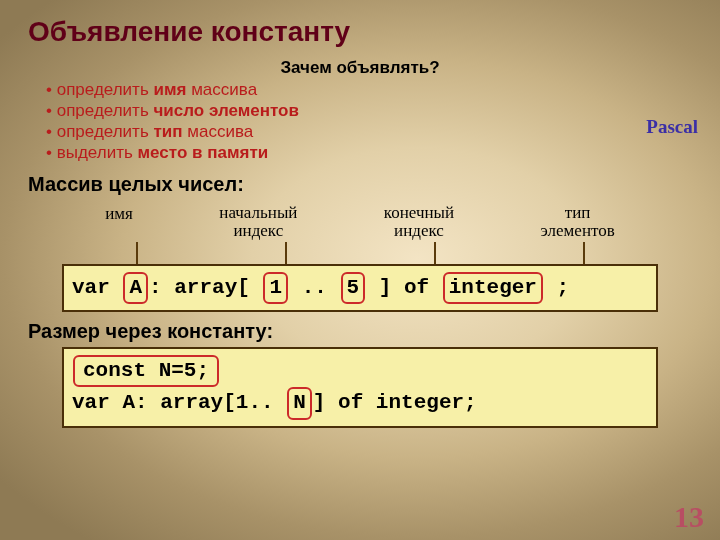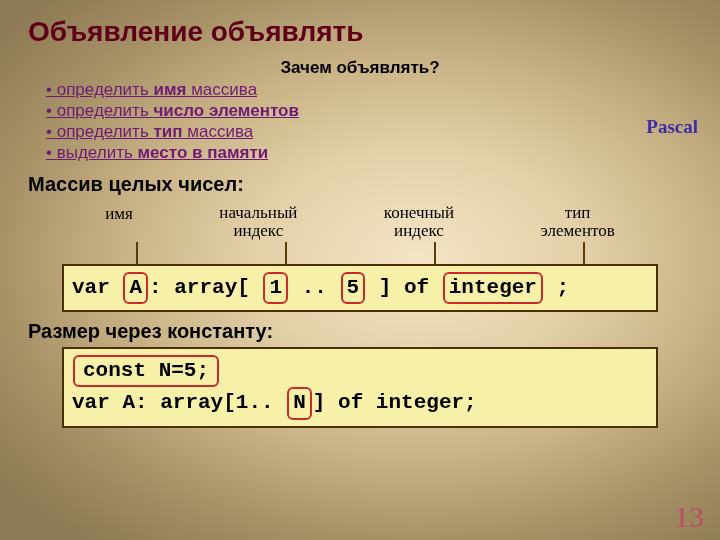--- a/index.html
+++ b/index.html
@@ -6,21 +6,21 @@
   body {
     width: 720px; height: 540px;
     font-family: Verdana, Arial, sans-serif;
     background: radial-gradient(ellipse at 58% 48%, #f3e4c4 0%, #e2d0a8 28%, #c9b386 50%, #a89268 70%, #8e7a54 90%);
     position: relative;
     overflow: hidden;
   }
   .slide { padding: 16px 28px 10px 28px; position: relative; height: 100%; }
   .title { color: #600018; font-size: 28px; font-weight: bold; margin-bottom: 10px; }
   .q { font-weight: bold; font-size: 17px; color: #000; margin-bottom: 2px; text-align: center; }
-  .bullets { margin: 2px 0 10px 18px; font-size: 17px; color: #701a75; text-decoration: underline; }
+  .bullets { margin: 2px 0 10px 18px; font-size: 17px; color: #b91c1c; }
   .bullets li { list-style: none; margin: 1px 0; }
   .bullets li::before { content: "• "; }
   .pascal {
     font-family: "Comic Sans MS", cursive; color: #3b2fa6; font-weight: bold;
     font-size: 19px; position: absolute; right: 22px; top: 116px;
   }
   .h2 { font-weight: bold; font-size: 20px; color: #000; margin: 4px 0 4px 0; }
   .labels-row { display: flex; justify-content: space-around; margin: 6px 34px 0 34px; }
   .label-box {
     font-family: "Times New Roman", serif; font-size: 17px; color: #000;
@@ -36,30 +36,30 @@
     color: #000; line-height: 1.35;
   }
   .hl {
     display: inline-block; border: 2px solid #cc2a2a; border-radius: 6px;
     padding: 0 4px; margin: 0 1px;
   }
   .callouts { display: flex; justify-content: space-around; margin: 0 34px; }
   .callouts .stem { flex: 1; display: flex; justify-content: center; }
   .pagenum {
     position: absolute; right: 16px; bottom: 6px;
-    font-family: "Comic Sans MS", cursive; font-weight: normal; font-size: 30px;
+    font-family: "Comic Sans MS", cursive; font-weight: bold; font-size: 30px;
     color: #b84e63;
   }
 </style>
 </head>
 <body>
 
 <div class="slide">
 
-  <div class="title">Объявление объявлять</div>
+  <div class="title">Объявление константу</div>
 
   <div class="q">Зачем объявлять?</div>
   <ul class="bullets">
     <li><span>определить </span><b>имя</b><span> массива</span></li>
     <li><span>определить </span><b>число элементов</b><span></span></li>
     <li><span>определить </span><b>тип</b><span> массива</span></li>
     <li><span>выделить </span><b>место в памяти</b><span></span></li>
   </ul>
 
   <div class="pascal">Pascal</div>

